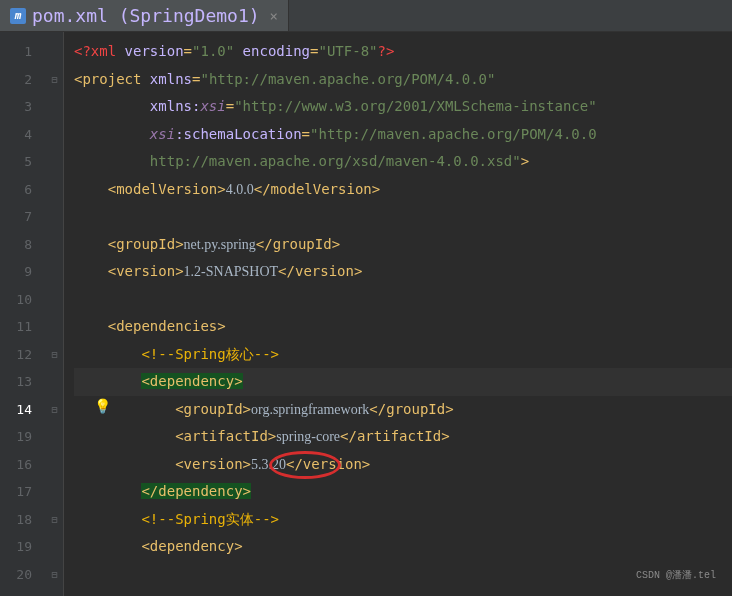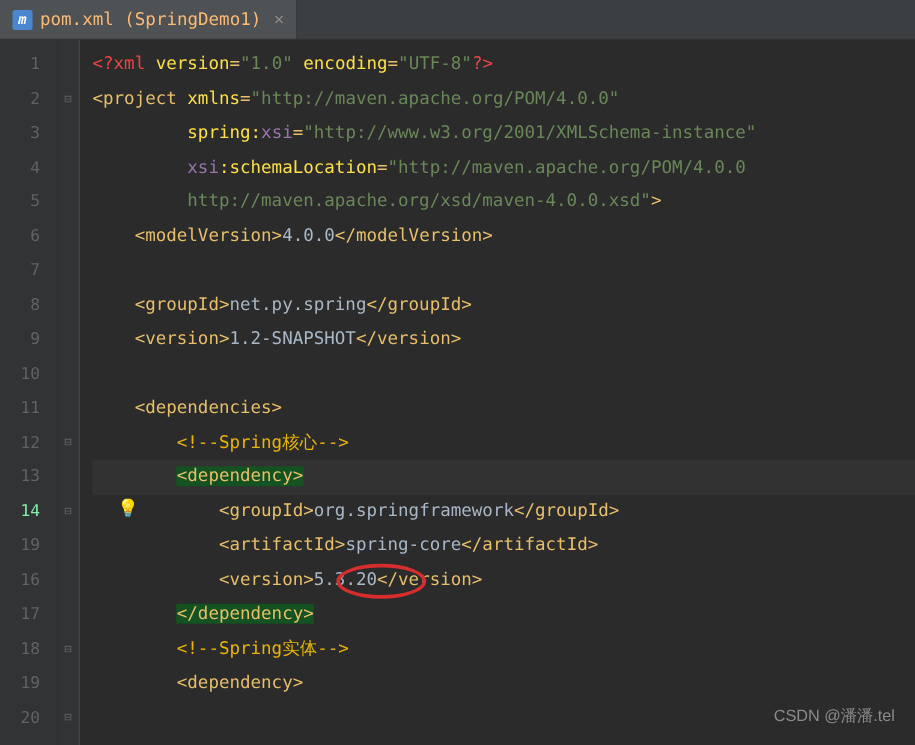--- a/index.html
+++ b/index.html
@@ -34,21 +34,21 @@
       background: #4a86cf;
       border-radius: 2px;
       color: #fff;
       font-size: 11px;
       font-weight: bold;
       display: flex;
       align-items: center;
       justify-content: center;
       font-style: italic;
     }
-    .tab-title { color: #fdba74; font-size: 14px; }
+    .tab-title { color: #c4b5fd; font-size: 18px; }
     .tab-close {
       color: #888;
       font-size: 14px;
       padding-left: 4px;
       cursor: pointer;
     }
     .editor {
       display: flex;
       height: calc(100% - 32px);
     }
@@ -59,21 +59,21 @@
       text-align: right;
       color: #606366;
       font-size: 13px;
       user-select: none;
     }
     .gutter-line {
       height: 27.5px;
       padding-right: 14px;
       line-height: 27.5px;
     }
-    .gutter-line.active { color: #86efac; }
+    .gutter-line.active { color: #ffffff; }
     .fold-col {
       width: 18px;
       background: #313335;
       padding-top: 6px;
       border-right: 1px solid #444;
       position: relative;
     }
     .fold-mark {
       height: 27.5px;
       display: flex;
@@ -95,43 +95,43 @@
       position: relative;
       line-height: 27.5px;
     }
     .code-line {
       height: 27.5px;
       white-space: pre;
       position: relative;
     }
     .code-line.active-line { background: #323232; }
     .tag { color: #e8bf6a; }
-    .attr-name { color: #fde047; }
+    .attr-name { color: #c4b5fd; }
     .attr-val { color: #6a8759; }
-    .text-val { color: #a9b7c6; }
+    .text-val { color: #a9b7c6; font-family: Liberation Serif, serif; }
     .comment { color: #eab308; }
     .proc { color: #ef4444; }
-    .ns { color: #9876aa; }
+    .ns { color: #9876aa; font-style: italic; }
     .hl-sel { background: #155221; }
     .circle {
       position: absolute;
       border: 3px solid #d62e2e;
       border-radius: 50%;
       width: 72px;
       height: 28px;
       pointer-events: none;
       z-index: 5;
     }
     .watermark {
       position: absolute;
       bottom: 14px;
       right: 16px;
       color: #8a8a8a;
-      font-size: 13px;
-      font-family: Liberation Sans, sans-serif;
+      font-size: 10px;
+      font-family: Liberation Mono, monospace;
     }
   </style>
 </head>
 <body>
 
 <div class="tab-bar">
   <div class="tab">
     <span class="tab-icon">m</span>
     <span class="tab-title">pom.xml (SpringDemo1)</span>
     <span class="tab-close">×</span>
@@ -182,21 +182,21 @@
       <div class="fold-mark"></div>
     <div class="fold-mark">⊟</div>
     <div class="fold-mark"></div>
     <div class="fold-mark">⊟</div>
     <span class="bulb" style="top:366px">💡</span>
   </div>
 
   <div class="code">
     <div class="code-line"><span class="proc">&lt;?xml</span><span class="attr-name"> version</span><span class="tag">=</span><span class="attr-val">"1.0"</span><span class="attr-name"> encoding</span><span class="tag">=</span><span class="attr-val">"UTF-8"</span><span class="proc">?&gt;</span></div>
     <div class="code-line"><span class="tag">&lt;project</span><span class="attr-name"> xmlns</span><span class="tag">=</span><span class="attr-val">"http://maven.apache.org/POM/4.0.0"</span></div>
-    <div class="code-line">         <span class="attr-name">spring:</span><span class="ns">xsi</span><span class="tag">=</span><span class="attr-val">"http://www.w3.org/2001/XMLSchema-instance"</span></div>
+    <div class="code-line">         <span class="attr-name">xmlns:</span><span class="ns">xsi</span><span class="tag">=</span><span class="attr-val">"http://www.w3.org/2001/XMLSchema-instance"</span></div>
     <div class="code-line">         <span class="ns">xsi</span><span class="attr-name">:schemaLocation</span><span class="tag">=</span><span class="attr-val">"http://maven.apache.org/POM/4.0.0</span></div>
     <div class="code-line">         <span class="attr-val">http://maven.apache.org/xsd/maven-4.0.0.xsd"</span><span class="tag">&gt;</span></div>
     <div class="code-line">    <span class="tag">&lt;modelVersion&gt;</span><span class="text-val">4.0.0</span><span class="tag">&lt;/modelVersion&gt;</span></div>
     <div class="code-line"></div>
     <div class="code-line">    <span class="tag">&lt;groupId&gt;</span><span class="text-val">net.py.spring</span><span class="tag">&lt;/groupId&gt;</span></div>
     <div class="code-line">    <span class="tag">&lt;version&gt;</span><span class="text-val">1.2-SNAPSHOT</span><span class="tag">&lt;/version&gt;</span></div>
     <div class="code-line"></div>
     <div class="code-line">    <span class="tag">&lt;dependencies&gt;</span></div>
     <div class="code-line">        <span class="comment">&lt;!--Spring核心--&gt;</span></div>
     <div class="code-line active-line">        <span class="tag hl-sel">&lt;dependency&gt;</span></div>

